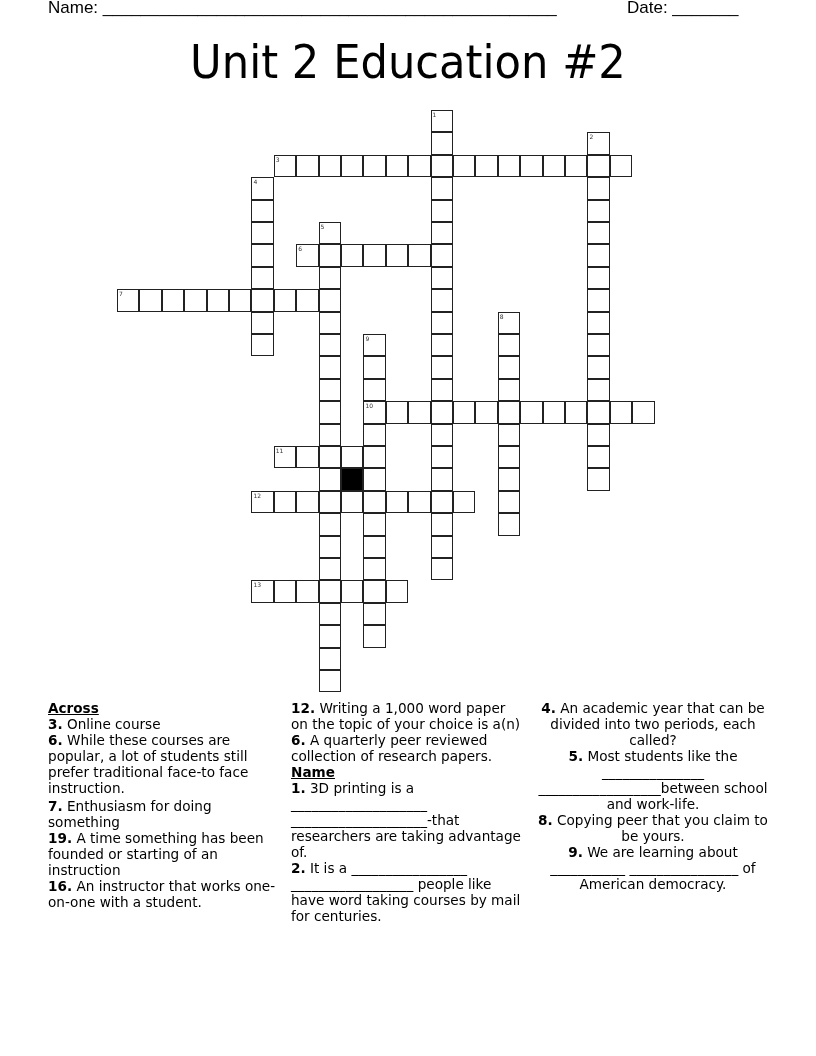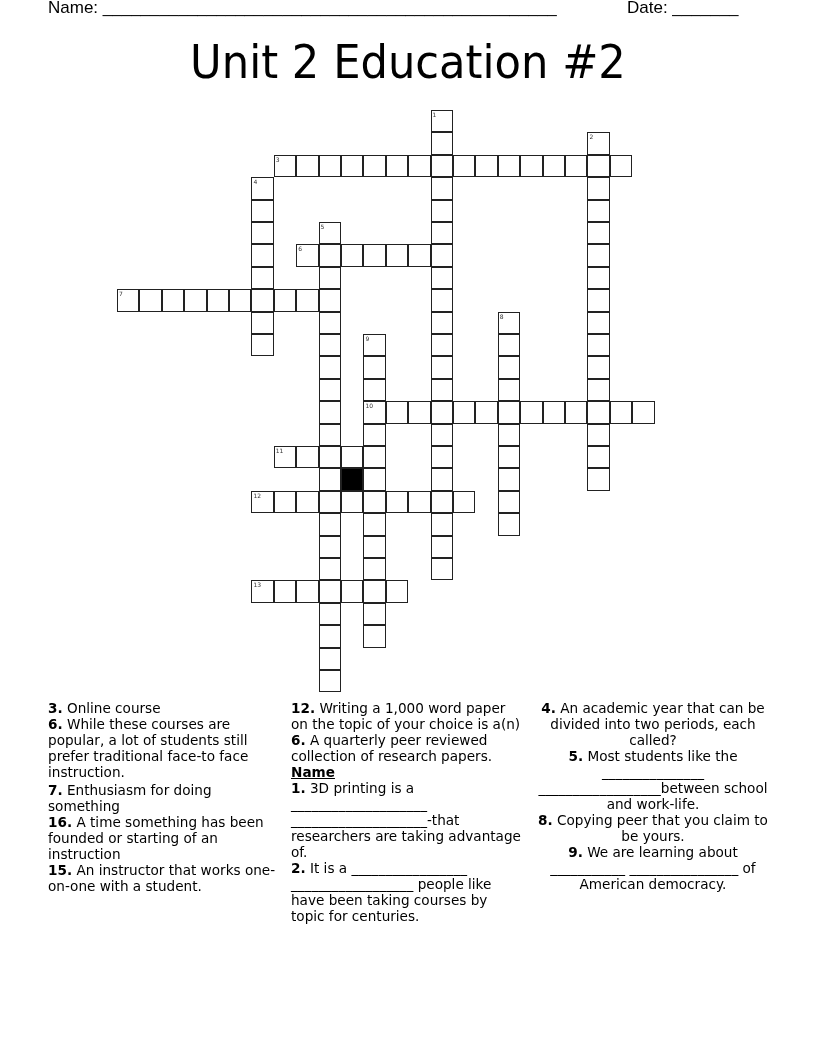--- a/index.html
+++ b/index.html
@@ -195,34 +195,35 @@
       <span class="num">13</span>
     </div>
     <div class="cell" style="left: 273.8px; top: 580.4px;"></div>
     <div class="cell" style="left: 296.2px; top: 580.4px;"></div>
     <div class="cell" style="left: 341px; top: 580.4px;"></div>
     <div class="cell" style="left: 385.8px; top: 580.4px;"></div>
     <div class="cell black" style="left: 341px; top: 468.4px;"></div>
   </div>
 
 <div class="clues col1">
+  <div class="heading">Across</div>
   <div class="clue"><b>3.</b><span> Online course</span></div>
   <div class="clue"><b>6.</b><span> While these courses are popular, a lot of students still prefer traditional face-to face instruction.</span></div>
   <div class="gap"></div>
   <div class="clue"><b>7.</b><span> Enthusiasm for doing something</span></div>
-  <div class="clue"><b>16.</b><span> A time something has been founded or starting of an instruction</span></div>
-  <div class="clue"><b>15.</b><span> An instructor that works one-on-one with a student.</span></div>
+  <div class="clue"><b>19.</b><span> A time something has been founded or starting of an instruction</span></div>
+  <div class="clue"><b>16.</b><span> An instructor that works one-on-one with a student.</span></div>
 </div>
 
 <div class="clues col2">
   <div class="clue"><b>12.</b><span> Writing a 1,000 word paper on the topic of your choice is a(n)</span></div>
   <div class="clue"><b>6.</b><span> A quarterly peer reviewed collection of research papers.</span></div>
   <div class="heading">Name</div>
   <div class="clue"><b>1.</b><span> 3D printing is a ____________________ ____________________-that researchers are taking advantage of.</span></div>
-  <div class="clue"><b>2.</b><span> It is a _________________ __________________ people like have been taking courses by topic for centuries.</span></div>
+  <div class="clue"><b>2.</b><span> It is a _________________ __________________ people like have word taking courses by mail for centuries.</span></div>
 </div>
 
 <div class="clues col3">
   <div class="clue"><b>4.</b><span> An academic year that can be divided into two periods, each called?</span></div>
   <div class="clue"><b>5.</b><span> Most students like the _______________ __________________between school and work-life.</span></div>
   <div class="clue"><b>8.</b><span> Copying peer that you claim to be yours.</span></div>
   <div class="clue"><b>9.</b><span> We are learning about ___________ ________________ of American democracy.</span></div>
 </div>
 
 </body></html>

